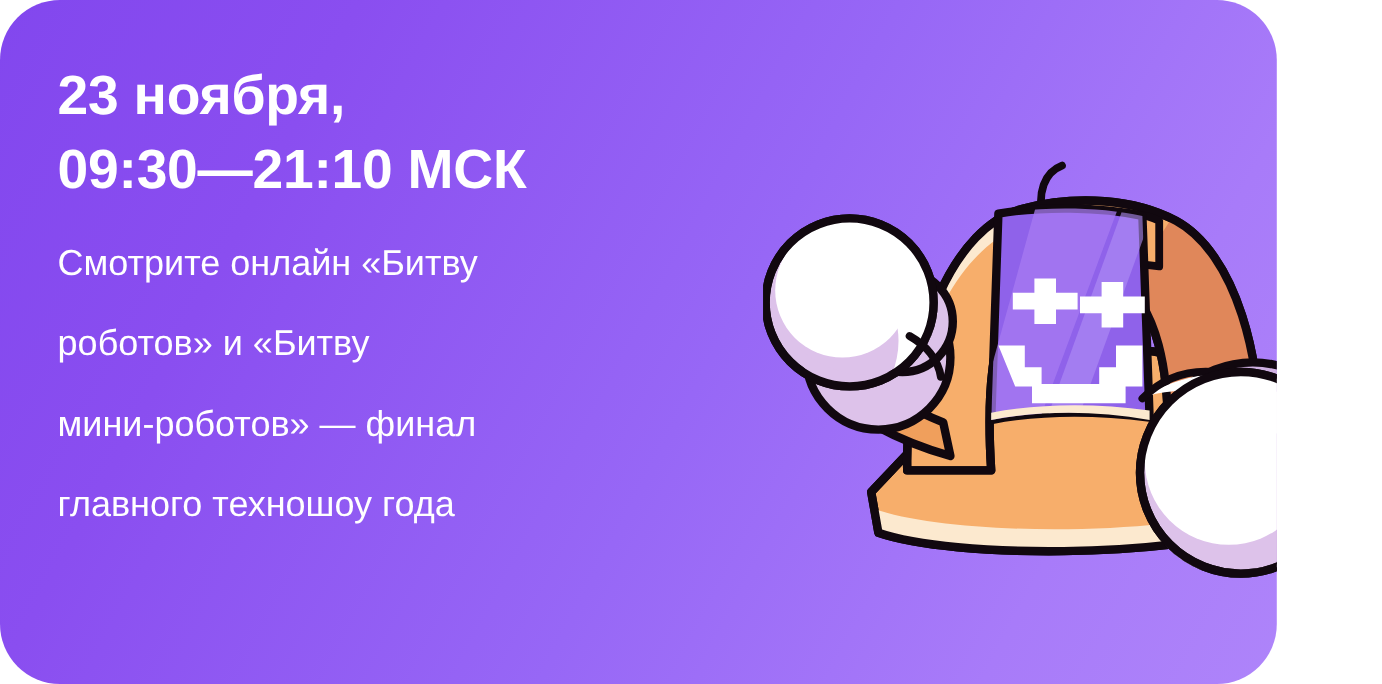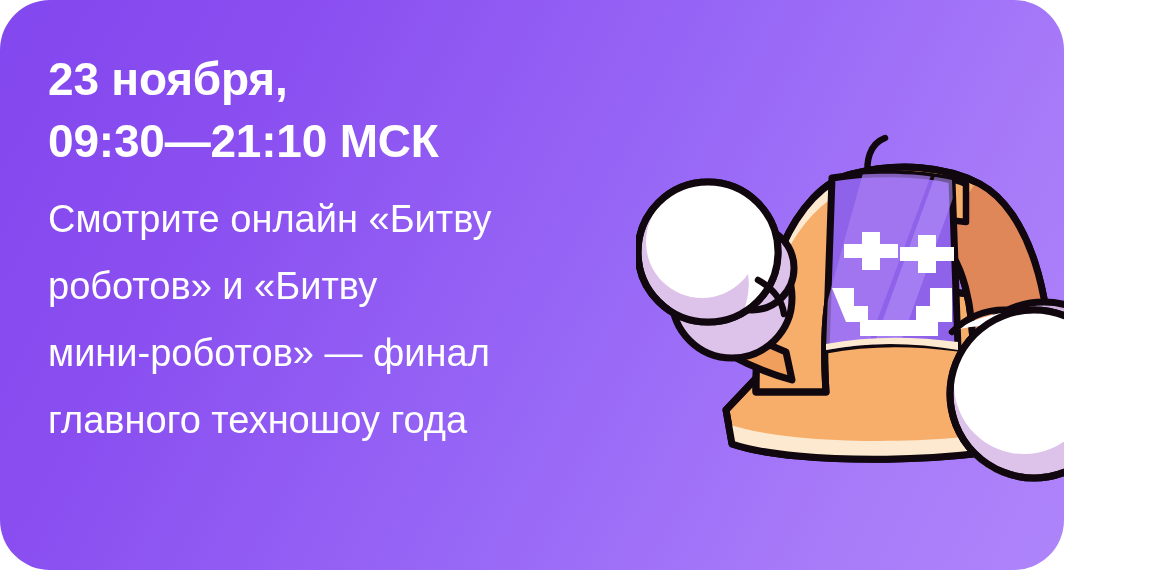--- a/index.html
+++ b/index.html
@@ -39,21 +39,21 @@
     font-size: 46px;
     line-height: 62px;
     letter-spacing: -0.2px;
     white-space: pre-line;
   }
 
   #subhead {
     margin: 14px 0 0 0;
     color: #ffffff;
     font-weight: 400;
-    font-size: 38px;
+    font-size: 30px;
     line-height: 67px;
     letter-spacing: 0px;
     white-space: pre-line;
   }
 
   
   #robot-illustration {
     position: absolute;
     left: 636px;
     top: 92px;

